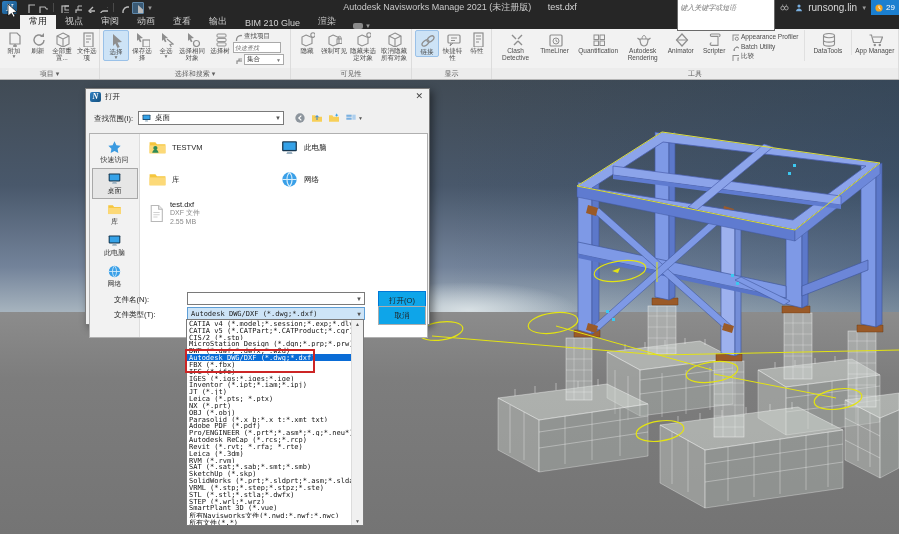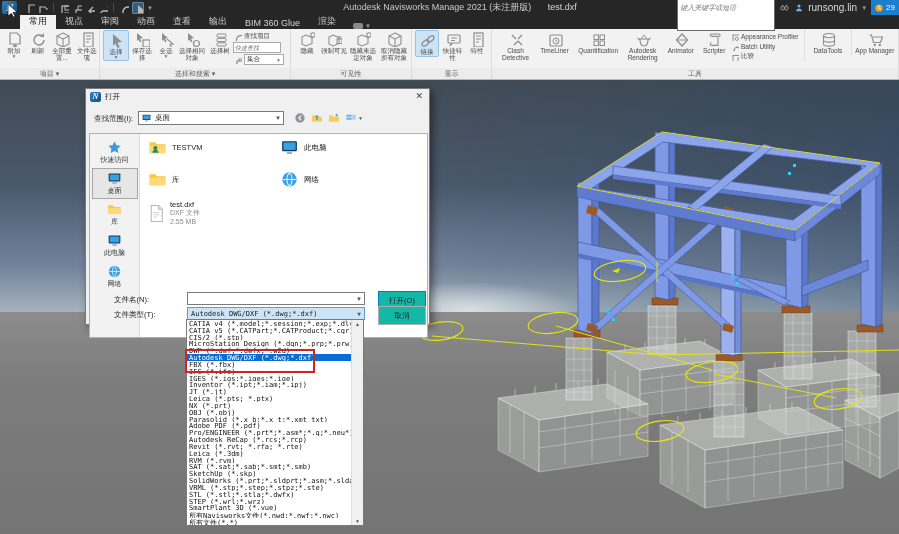--- a/index.html
+++ b/index.html
@@ -58,21 +58,21 @@
   .dmain{position:absolute;left:3px;top:44px;width:339px;height:205px;background:#fff;border:1px solid #b0b0b0;box-sizing:border-box;overflow:hidden}
   .dside{position:absolute;left:0;top:0;width:50px;height:100%;background:#f2f2f2;border-right:1px solid #ddd;display:flex;flex-direction:column;align-items:center;padding-top:3px;box-sizing:border-box}
   .sitem{width:44px;display:flex;flex-direction:column;align-items:center;padding:2px 0;font-size:7px;color:#333;border:1px solid transparent}
   .sitem svg{width:17px;height:15px}
   .sitem.sel{background:#e6e6e6;border:1px solid #a8a8a8}
   .dfiles{position:absolute;left:50px;top:0;right:0;bottom:0;background:#fff}
   .tile{position:absolute;display:flex;align-items:center;gap:4px;font-size:7.5px;color:#222}
   .tile svg{width:21px;height:19px;flex:none}
   .tile .meta{line-height:1.25}
   .tile .meta .sub{color:#8a8a8a;font-size:7px}
-  .dbtn{position:absolute;width:48px;height:19px;background:#14b8a6;border:1px solid #adadad;font-size:7.5px;color:#222;
+  .dbtn{position:absolute;width:48px;height:19px;background:#0ea5e9;border:1px solid #adadad;font-size:7.5px;color:#222;
         display:flex;align-items:center;justify-content:center;box-sizing:border-box}
   .dbtn.primary{border:1px solid #0078d7}
   
   .ftdrop{position:absolute;left:186px;top:319px;width:178px;height:207px;background:#fff;border:1px solid #7a7a7a;z-index:45;box-sizing:border-box}
   .opts{position:absolute;left:0;top:0;right:11px;bottom:0;overflow:hidden}
   .opt{height:6.84px;line-height:7px;font:7px "DejaVu Sans Mono",monospace;color:#111;padding-left:2px;white-space:nowrap;overflow:hidden}
   .opt.sel{background:#0a6cd6;color:#fff}
   .ftscroll{position:absolute;right:0;top:0;bottom:0;width:11px;background:#f0f0f0;border-left:1px solid #dcdcdc}
   .ftscroll .up,.ftscroll .dn{position:absolute;left:0;right:0;text-align:center;font-size:5px;color:#555}
   .ftscroll .up{top:1px}.ftscroll .dn{bottom:1px}
@@ -335,21 +335,21 @@
   </div>
 </div>
 
 <div class="tabrow">
   <span class="tab active">常用</span>
   <span class="tab">视点</span>
   <span class="tab">审阅</span>
   <span class="tab">动画</span>
   <span class="tab">查看</span>
   <span class="tab">输出</span>
-  <span class="tab">BIM 360 Glue</span>
+  <span class="tab">BIM 210 Glue</span>
   <span class="tab">渲染</span>
   <span class="tab-extra"><span class="pill"></span>▼</span>
 </div>
 
 <div class="ribbon">
 
   <div class="rgroup" style="left:0;width:100px">
     <div class="rgitems" style="padding-left:2px">
       <div class="rbtn" style="width:24px">
           <svg>

